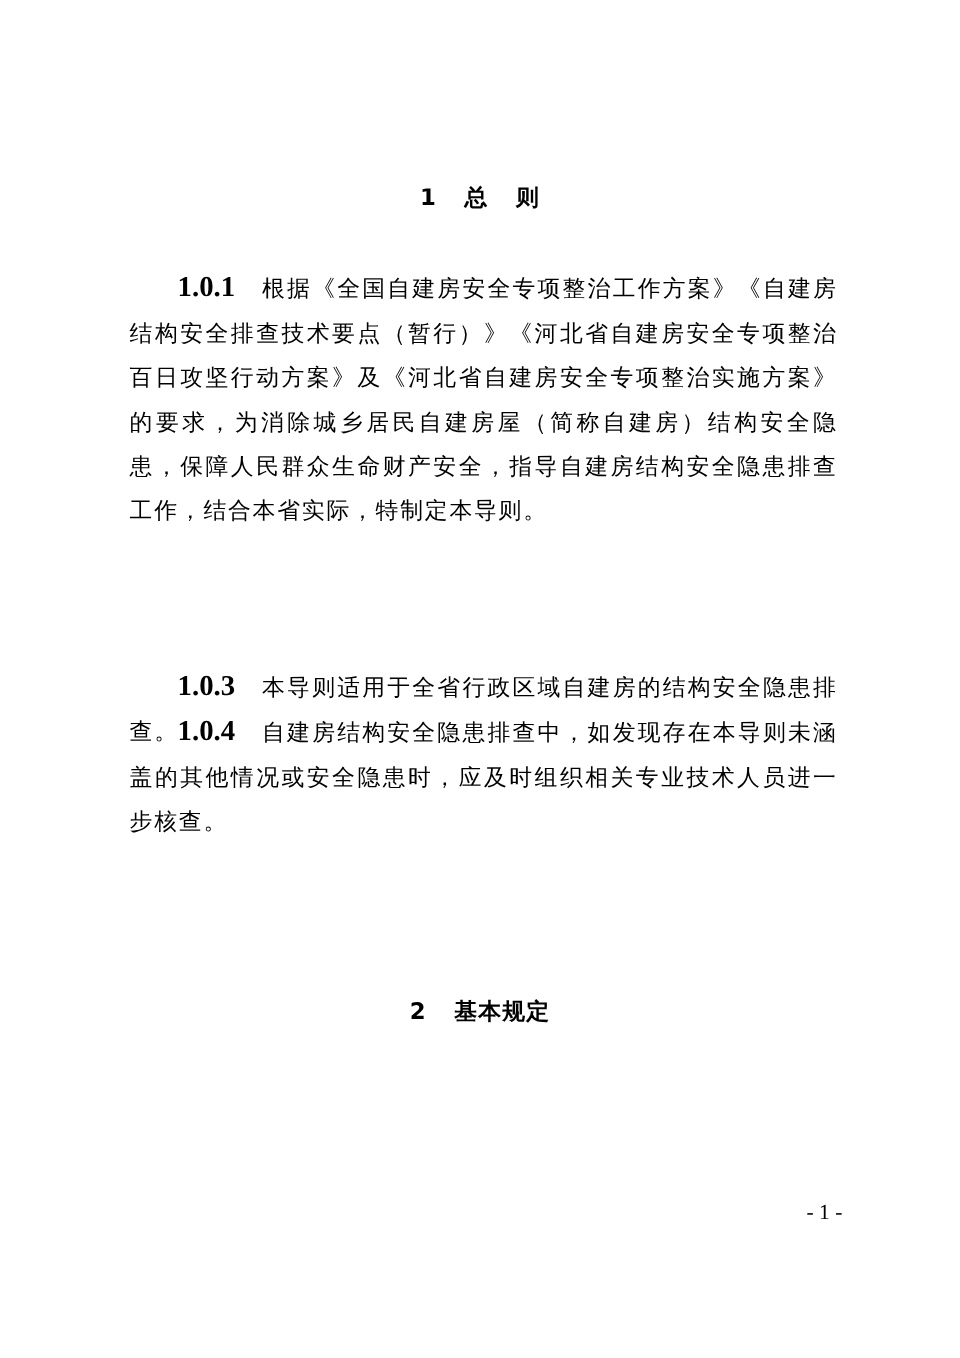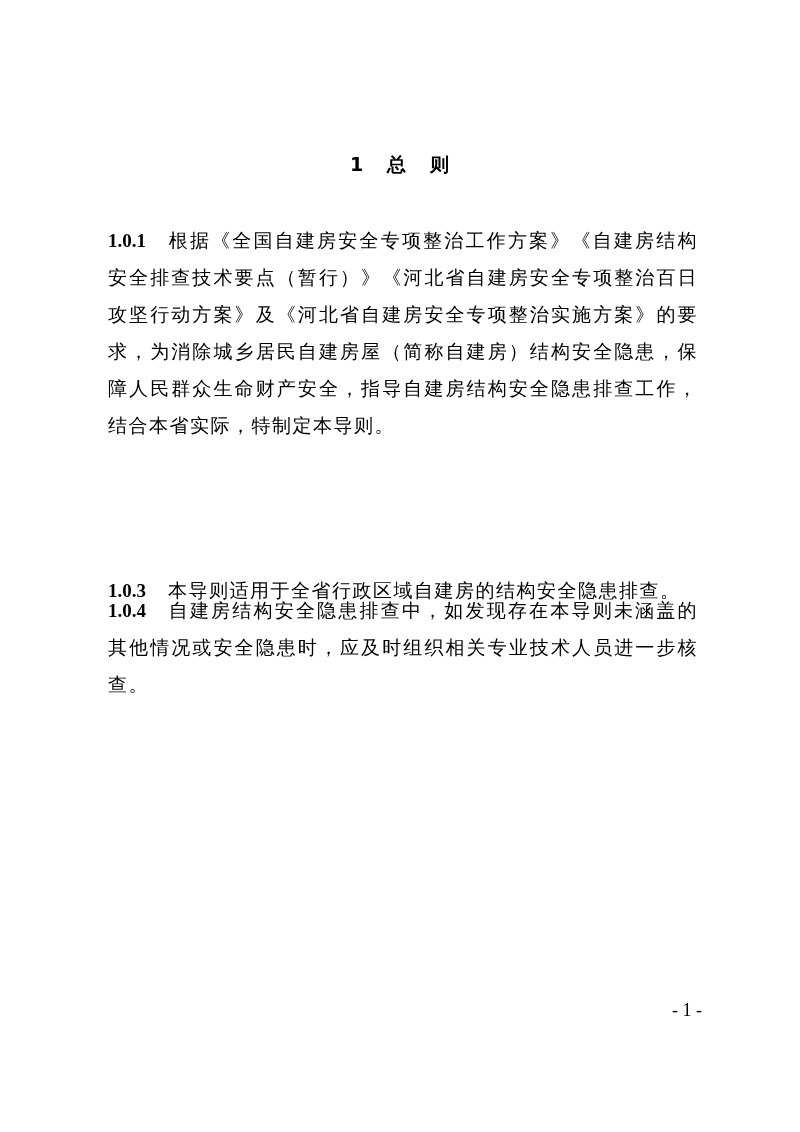--- a/index.html
+++ b/index.html
@@ -9,46 +9,47 @@
       position: absolute; left: 0; width: 800px; text-align: center;
       font-family: "DejaVu Sans", sans-serif; font-weight: bold; font-size: 19px;
       letter-spacing: 1px; white-space: pre;
     }
     .para {
       position: absolute; left: 108px; width: 590px;
       font-family: "DejaVu Serif", serif; font-size: 19px; line-height: 37px;
       text-align: justify; text-align-last: left; letter-spacing: 1.5px;
     }
     .clause-num {
-      font-family: "Liberation Serif", serif; font-weight: bold; font-size: 19px;
-      letter-spacing: 0; margin-right: 22px;
+      font-family: "Liberation Serif", serif; font-weight: bold; font-size: 24px;
+      letter-spacing: 0; margin-right: 22px; margin-left: 40px;
     }
     .page-num {
       position: absolute; right: 98px; top: 1000px;
       font-family: "Liberation Serif", serif; font-size: 18px; white-space: pre;
     }
   </style>
 </head>
 <body>
 
 <div class="page">
 
   <div class="heading" style="top:152px;">1   总   则</div>
 
   <div class="para" style="top:222px;">
     <span class="clause-num">1.0.1</span><span>根据《全国自建房安全专项整治工作方案》《自建房结构安全排查技术要点（暂行）》《河北省自建房安全专项整治百日攻坚行动方案》及《河北省自建房安全专项整治实施方案》的要求，为消除城乡居民自建房屋（简称自建房）结构安全隐患，保障人民群众生命财产安全，指导自建房结构安全隐患排查工作，结合本省实际，特制定本导则。</span>
   </div>
 
 
-  <div class="para" style="top:572px;">
+  <div class="para" style="top:554px;">
     <span class="clause-num">1.0.3</span><span>本导则适用于全省行政区域自建房的结构安全隐患排查。</span>
   </div>
 
   <div class="para" style="top:592px;">
     <span class="clause-num">1.0.4</span><span>自建房结构安全隐患排查中，如发现存在本导则未涵盖的其他情况或安全隐患时，应及时组织相关专业技术人员进一步核查。</span>
   </div>
 
 
+  <div class="heading" style="top:830px;">2   基本规定</div>
 
 
   <div class="page-num">- 1 -</div>
 
 </div>
 
 </body></html>

